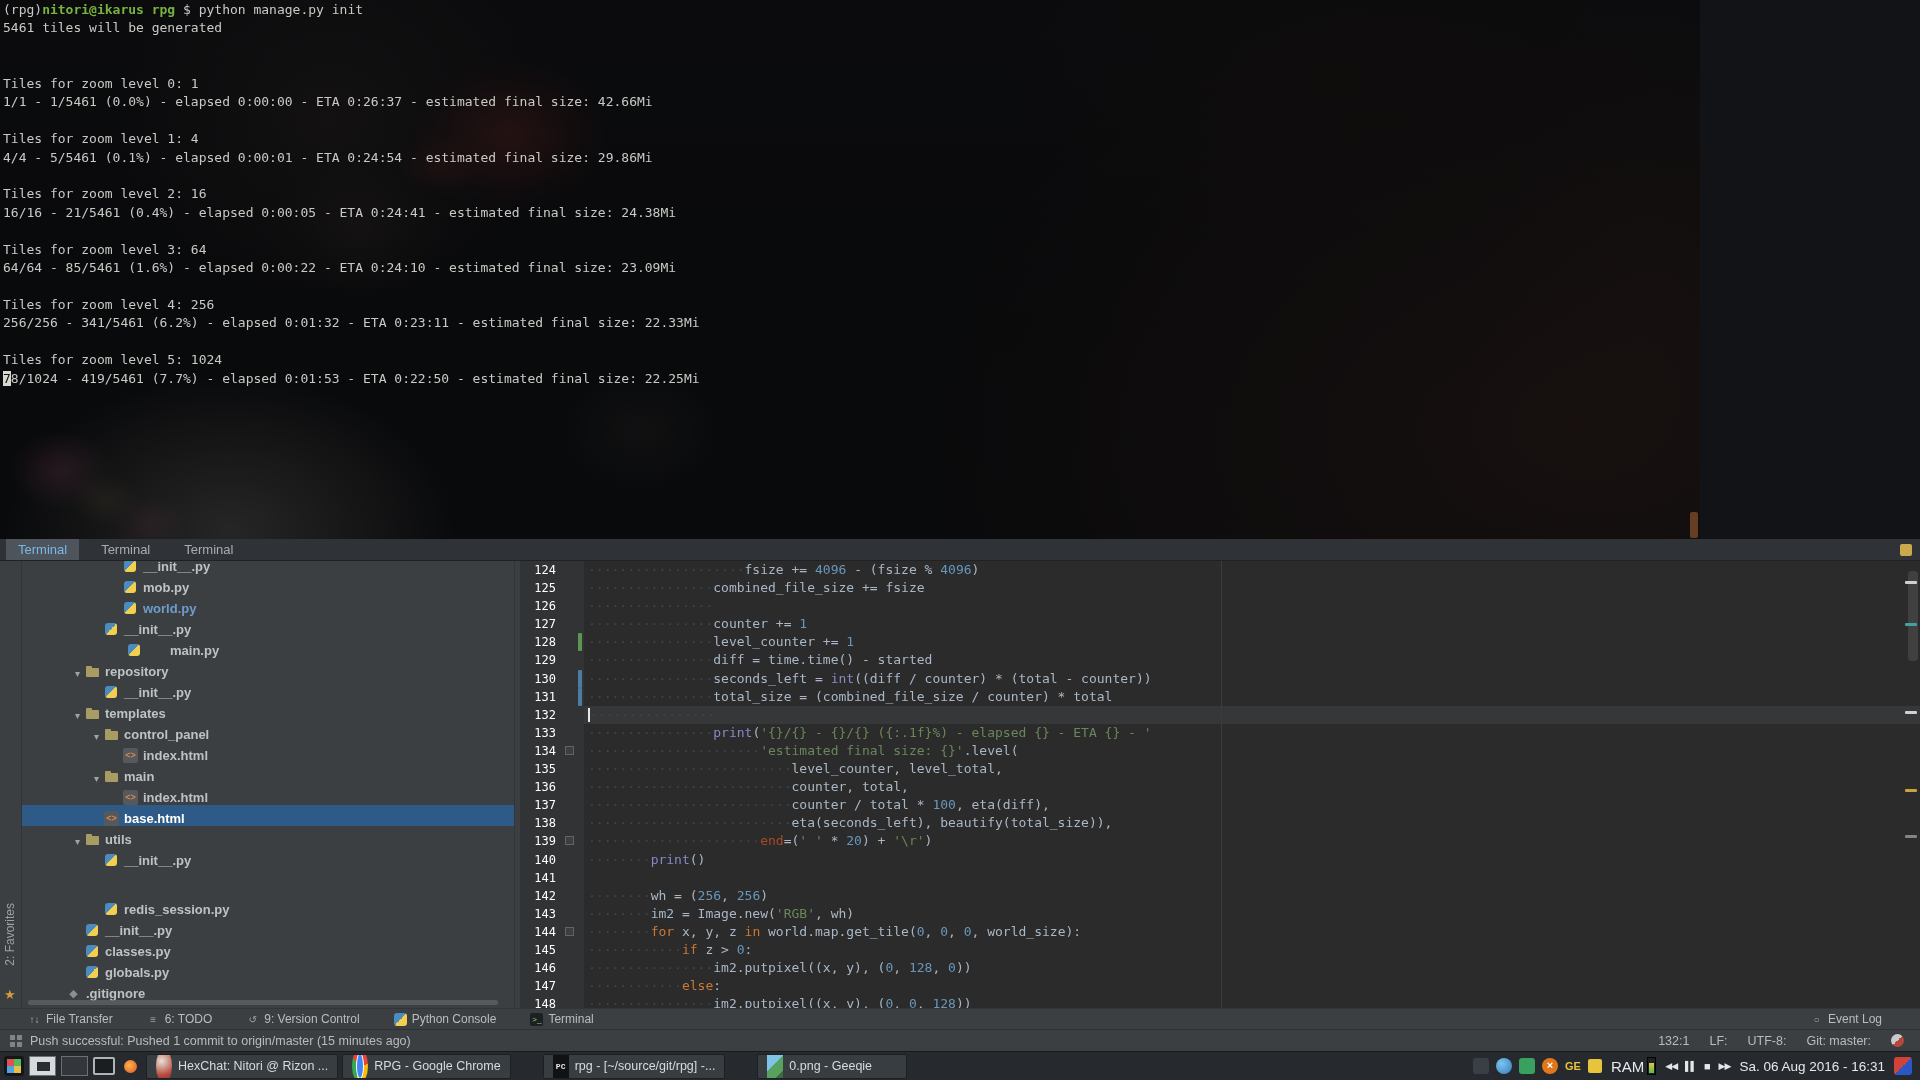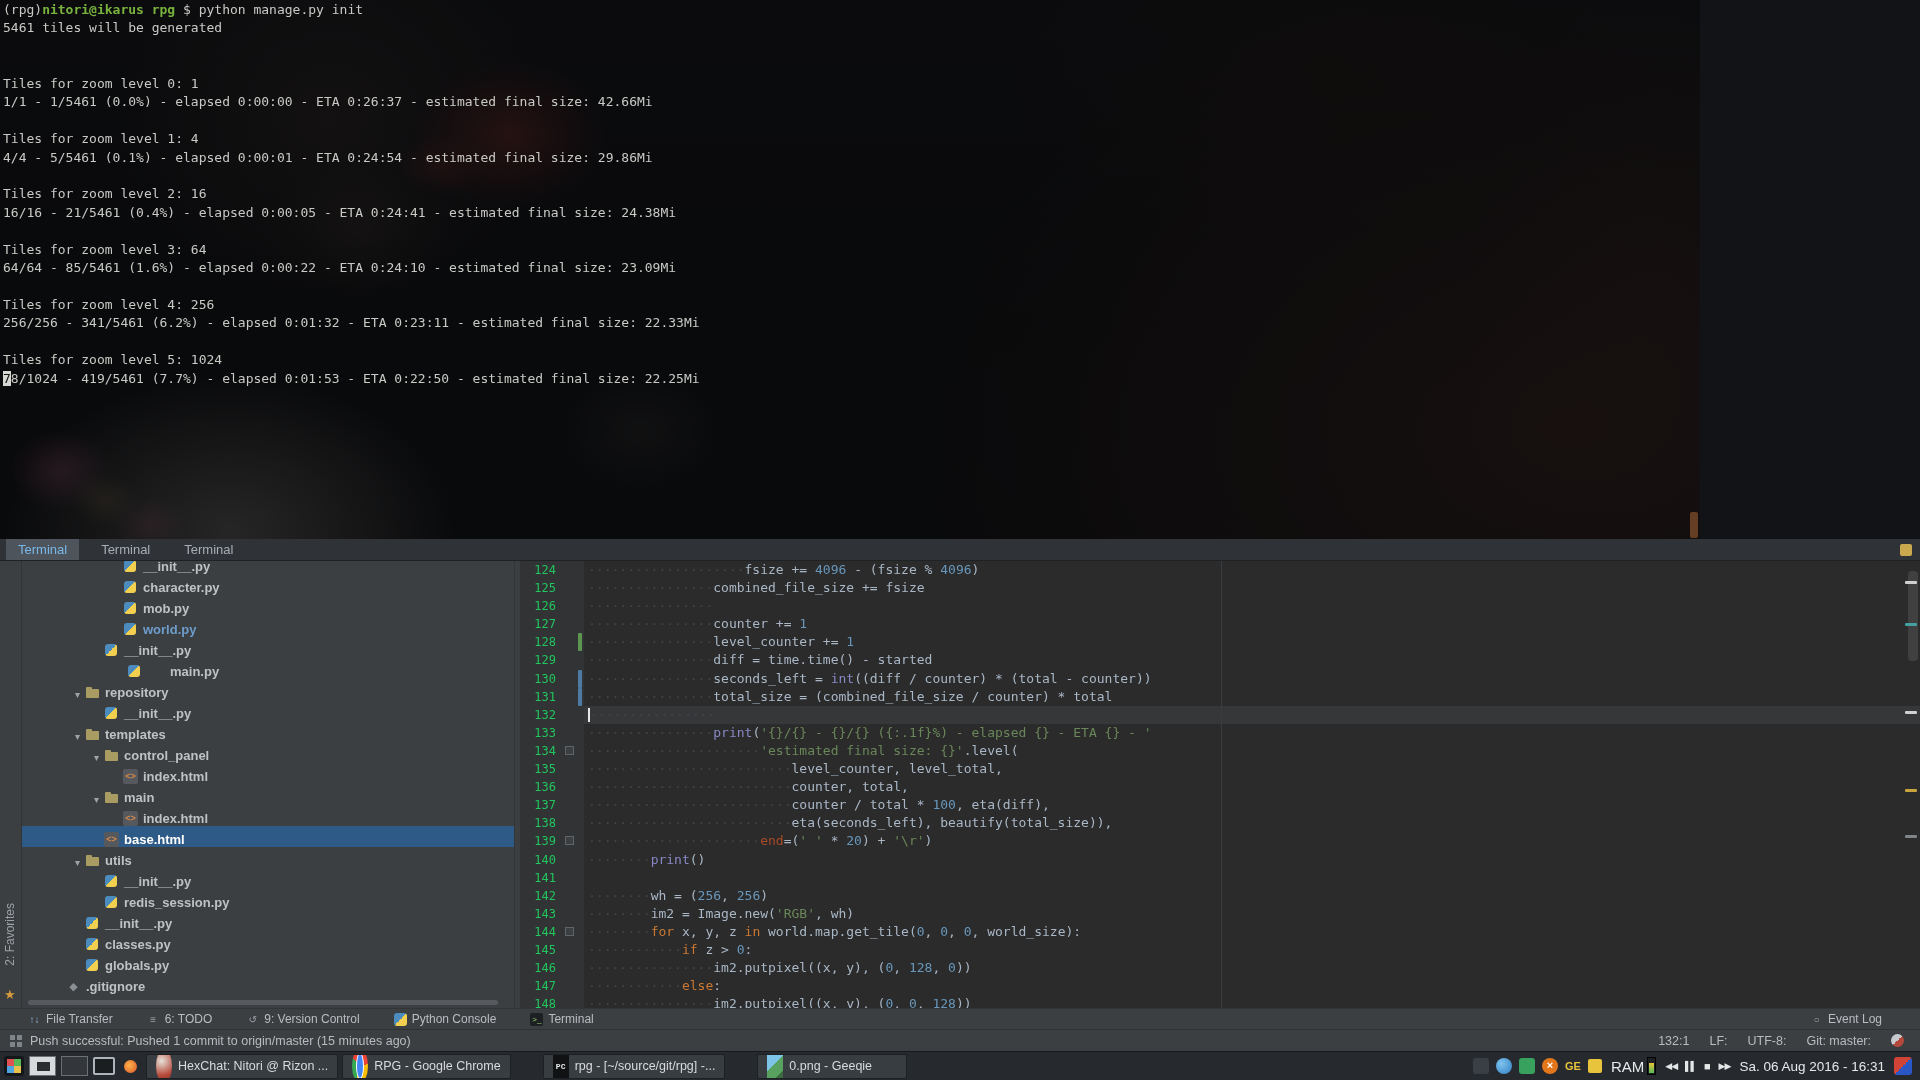--- a/index.html
+++ b/index.html
@@ -55,21 +55,21 @@
   .ticon.html::before{content:'<>';position:absolute;left:0;top:0;width:15px;height:15px;line-height:15px;color:#d98a4a;font-size:9px;font-weight:bold;background:#55595d;border-radius:2px;}
   .ticon.folder::before{content:'';position:absolute;left:1px;top:4px;width:13px;height:9px;background:#a89c63;border-radius:1px;}
   .ticon.folder::after{content:'';position:absolute;left:1px;top:2px;width:6px;height:3px;background:#a89c63;border-radius:1px 1px 0 0;}
   .tlabel.mod{color:#6d9dcc;}
   .hscroll{position:absolute;left:6px;bottom:3px;height:5px;width:470px;background:#5c6165;border-radius:3px;opacity:.8;}
 
   .splitter{position:absolute;left:514px;top:0;width:6px;height:447px;background:#3c3f41;border-left:1px solid #333638;}
 
   .editor{position:absolute;left:520px;top:0;width:1400px;height:447px;background:#2b2b2b;overflow:hidden;}
   .eline{display:flex;height:18.1px;line-height:18.1px;font-family:"DejaVu Sans Mono",monospace;font-size:13px;white-space:pre;}
-  .gnum{width:42px;flex:none;text-align:right;padding-right:6px;color:#22c55e;background:#313335;font-size:12px;}
+  .gnum{width:42px;flex:none;text-align:right;padding-right:6px;color:#ffffff;background:#313335;font-size:12px;}
   .gmark{width:22px;flex:none;background:#313335;position:relative;}
   .gmark .m{position:absolute;right:2px;top:0;bottom:0;width:4px;border-radius:1px;}
   .m.green{background:#5c9650;}
   .m.blue{background:#4e7ba3;}
   .fold{position:absolute;left:3px;top:4px;width:9px;height:9px;border:1px solid #5f6468;background:#3c3f41;}
   .ecode{flex:1;padding-left:4px;color:#a9b7c6;}
   .eline.caret-line .ecode{background:#353739;}
   .caret{display:inline-block;width:2px;height:14px;background:#e8e8e8;vertical-align:text-bottom;}
   .ws{color:#3f4650;}
   .t-d{color:#a9b7c6;}
@@ -195,25 +195,20 @@
     <div class="project">
       <div class="tree">
           <div class="trow" style="padding-left: 86px;">
             <span class="arrow"></span>
             <span class="ticon py"></span>
             <span class="tlabel">__init__.py</span>
           </div>
           <div class="trow" style="padding-left: 86px;">
             <span class="arrow"></span>
             <span class="ticon py"></span>
-            <span class="tlabel">character.py</span>
-          </div>
-          <div class="trow" style="padding-left: 86px;">
-            <span class="arrow"></span>
-            <span class="ticon py"></span>
             <span class="tlabel">mob.py</span>
           </div>
           <div class="trow" style="padding-left: 86px;">
             <span class="arrow"></span>
             <span class="ticon py"></span>
             <span class="tlabel mod">world.py</span>
           </div>
           <div class="trow" style="padding-left: 67px;">
             <span class="arrow"></span>
             <span class="ticon py"></span>
@@ -267,21 +262,21 @@
           <div class="trow" style="padding-left: 48px;">
             <span class="arrow">▾</span>
             <span class="ticon folder"></span>
             <span class="tlabel">utils</span>
           </div>
           <div class="trow" style="padding-left: 67px;">
             <span class="arrow"></span>
             <span class="ticon py"></span>
             <span class="tlabel">__init__.py</span>
           </div>
-          <div class="trow" style="padding-left: 67px;">
+          <div class="trow" style="padding-left: 67px; margin-top: 28px;">
             <span class="arrow"></span>
             <span class="ticon py"></span>
             <span class="tlabel">redis_session.py</span>
           </div>
           <div class="trow" style="padding-left: 48px;">
             <span class="arrow"></span>
             <span class="ticon py"></span>
             <span class="tlabel">__init__.py</span>
           </div>
           <div class="trow" style="padding-left: 48px;">

